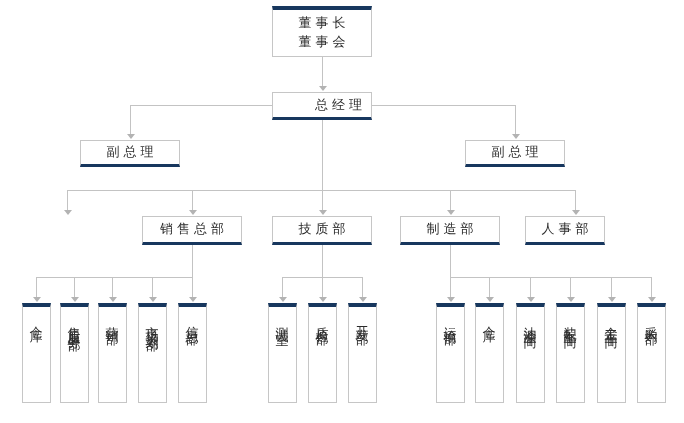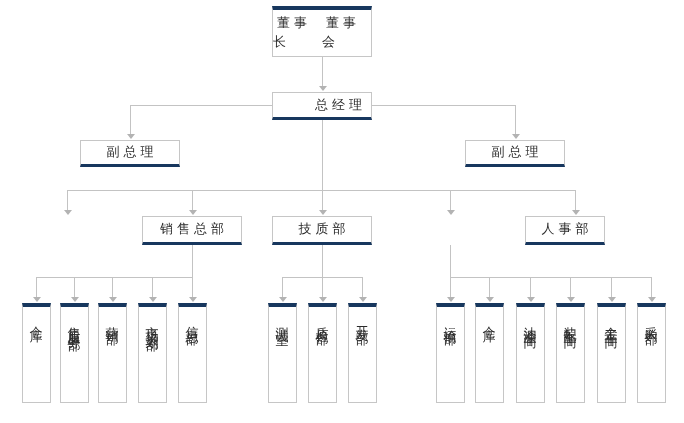--- a/index.html
+++ b/index.html
@@ -19,21 +19,21 @@
     align-items:center;
     justify-content:center;
     font-size:13px;
     color:#2b2b2b;
     letter-spacing:4px;
     text-indent:4px;
     line-height:1.45;
   }
   .accent-top{border-top:4px solid #17375e;}
   .accent-bottom{border-bottom:3px solid #17375e;}
-  .two-line{}
+  .two-line{flex-direction:column;}
   .vbox{
     align-items:flex-start;
     justify-content:center;
     padding-top:9px;
     letter-spacing:0;
     text-indent:0;
   }
   .vbox span{
     writing-mode:vertical-rl;
     text-orientation:upright;
@@ -128,20 +128,23 @@
   <div class="box accent-bottom" style="left:465px;top:140px;width:100px;height:27px;">
     <span>副总理</span>
   </div>
 
   <div class="box accent-bottom" style="left:142px;top:216px;width:100px;height:29px;">
     <span>销售总部</span>
   </div>
   <div class="box accent-bottom" style="left:272px;top:216px;width:100px;height:29px;">
     <span>技质部</span>
   </div>
+  <div class="box accent-bottom" style="left:400px;top:216px;width:100px;height:29px;">
+    <span>制造部</span>
+  </div>
   <div class="box accent-bottom" style="left:525px;top:216px;width:80px;height:29px;">
     <span>人事部</span>
   </div>
 
   <div class="box accent-top vbox" style="left:21.5px;top:303px;width:29px;height:100px;">
     <span>仓库</span>
   </div>
   <div class="box accent-top vbox" style="left:59.5px;top:303px;width:29px;height:100px;">
     <span>售后服务部</span>
   </div>

